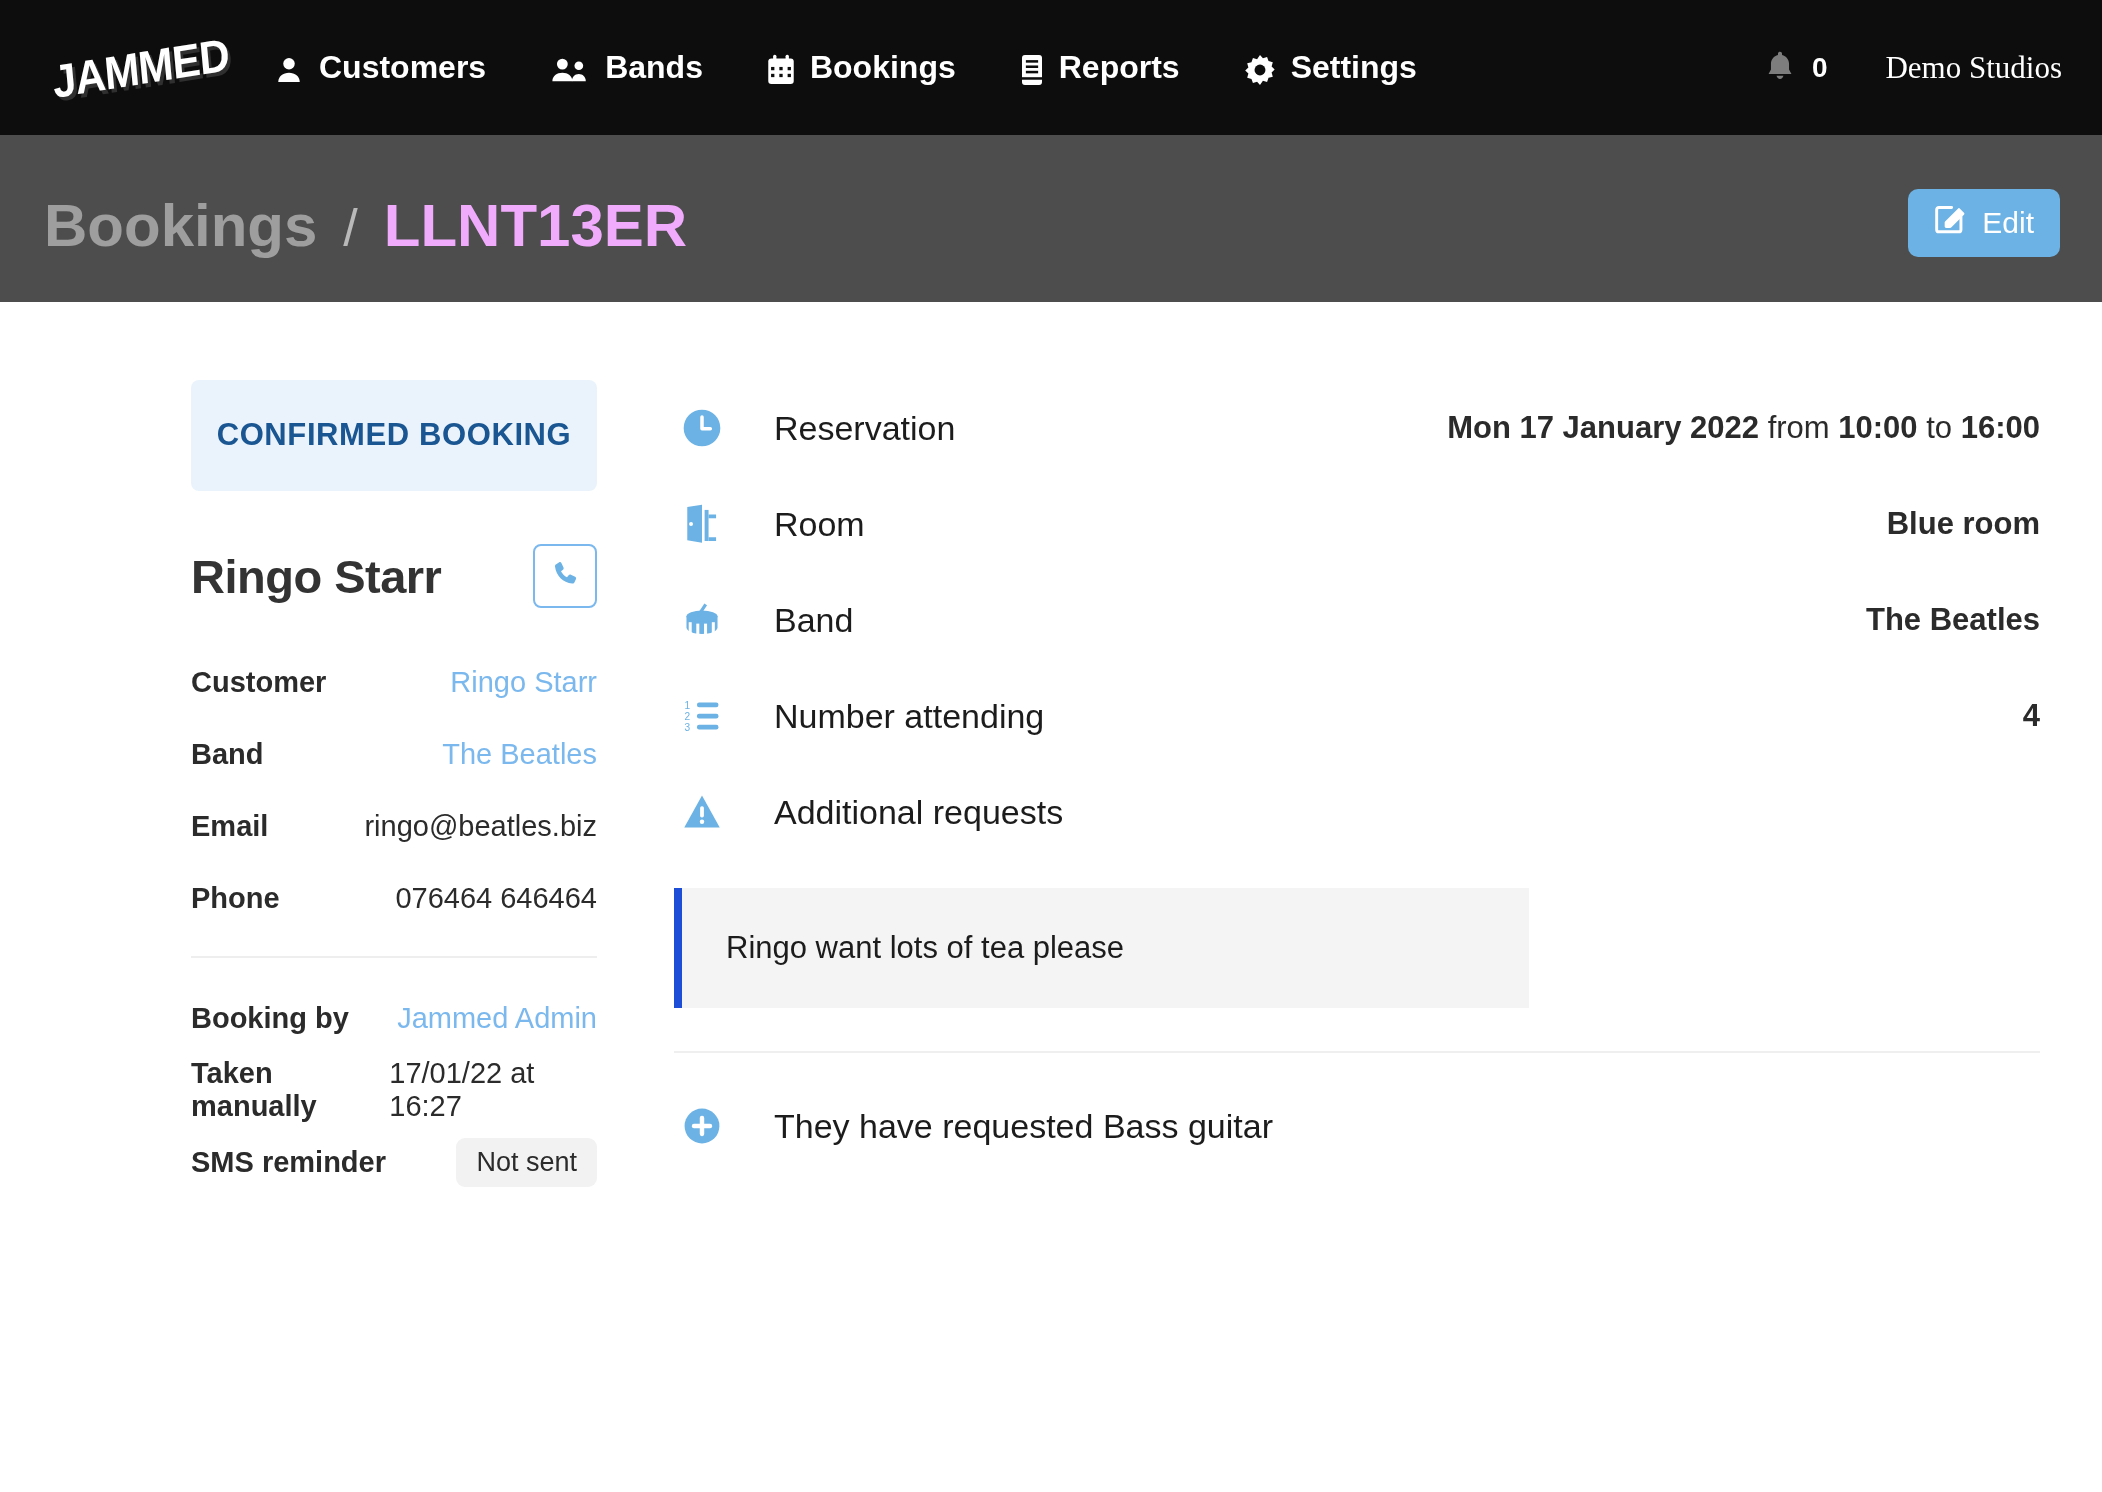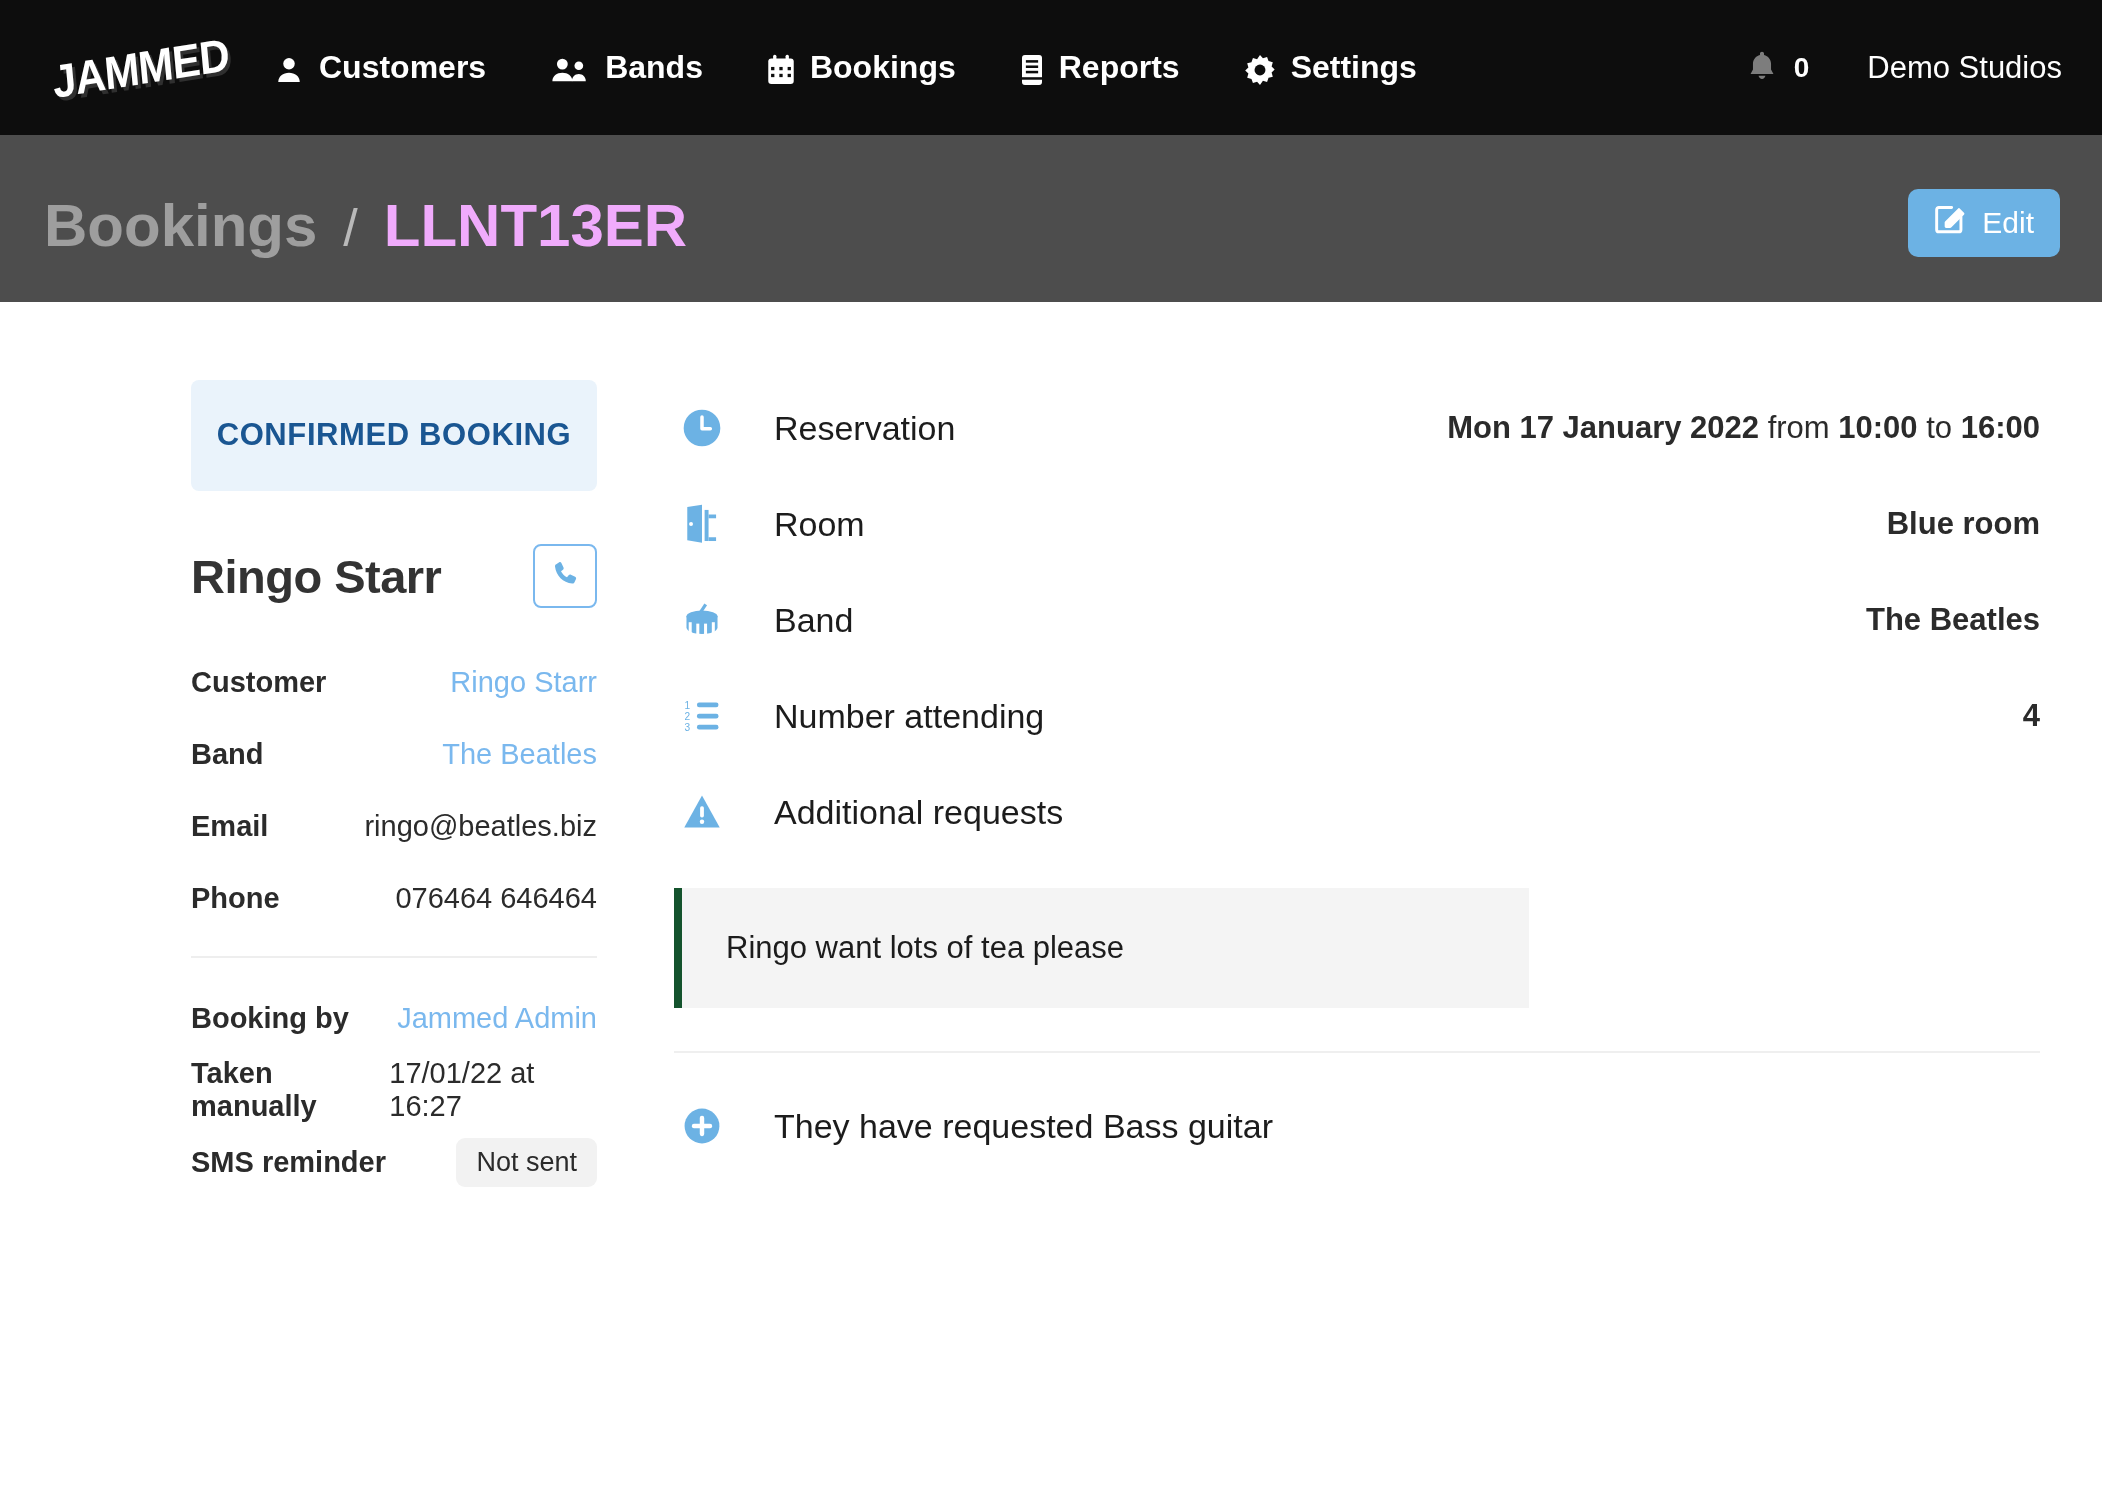--- a/index.html
+++ b/index.html
@@ -57,21 +57,21 @@
     margin-left: auto;
     display: flex;
     align-items: center;
     gap: 0;
   }
   .bell-wrap {
     display: flex; align-items: center; gap: 18px;
     padding-right: 58px; cursor: pointer;
   }
   .bell-count { color: #ffffff; font-size: 28px; font-weight: 700; }
-  .org-name { color: #ffffff; font-size: 31px; font-weight: 400; cursor: pointer; }
+  .org-name { color: #ffffff; font-size: 31px; font-weight: 400; cursor: pointer; font-family: Liberation Serif, serif; }
 
   
   .page-header {
     height: 167px;
     background: #4d4d4d;
     display: flex;
     align-items: center;
     padding: 0 42px 0 44px;
     position: relative;
   }
@@ -188,21 +188,21 @@
     margin-left: auto;
     font-weight: 700;
     font-size: 31px;
     color: #2b2b2b;
     white-space: nowrap;
   }
   .info-value .light { font-weight: 400; }
 
   .quote-box {
     background: #f4f4f4;
-    border-left: 8px solid #14532d;
+    border-left: 8px solid #1d4ed8;
     padding: 42px 0 42px 44px;
     font-size: 31px;
     color: #1c1c1c;
     margin-top: 28px;
     width: 855px;
   }
   .right-divider {
     height: 2px;
     background: #efefef;
     margin: 43px 0 0 0;

